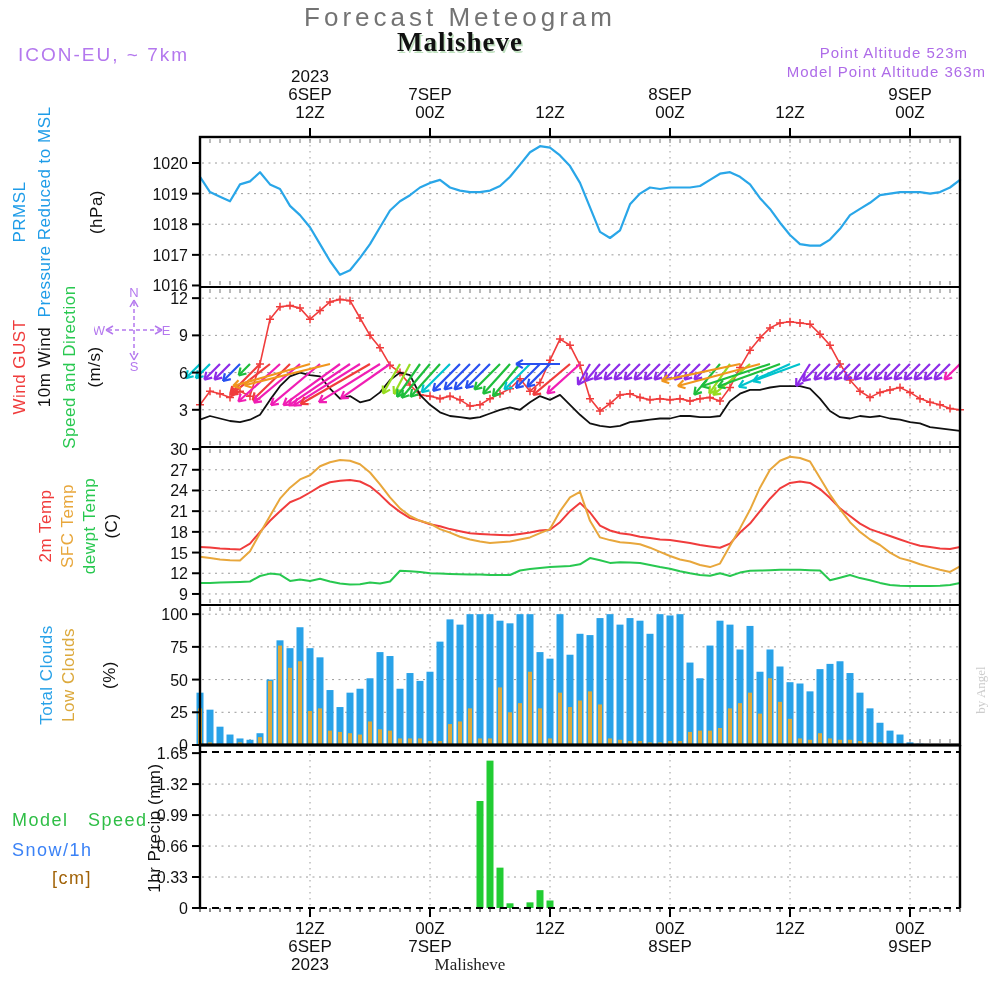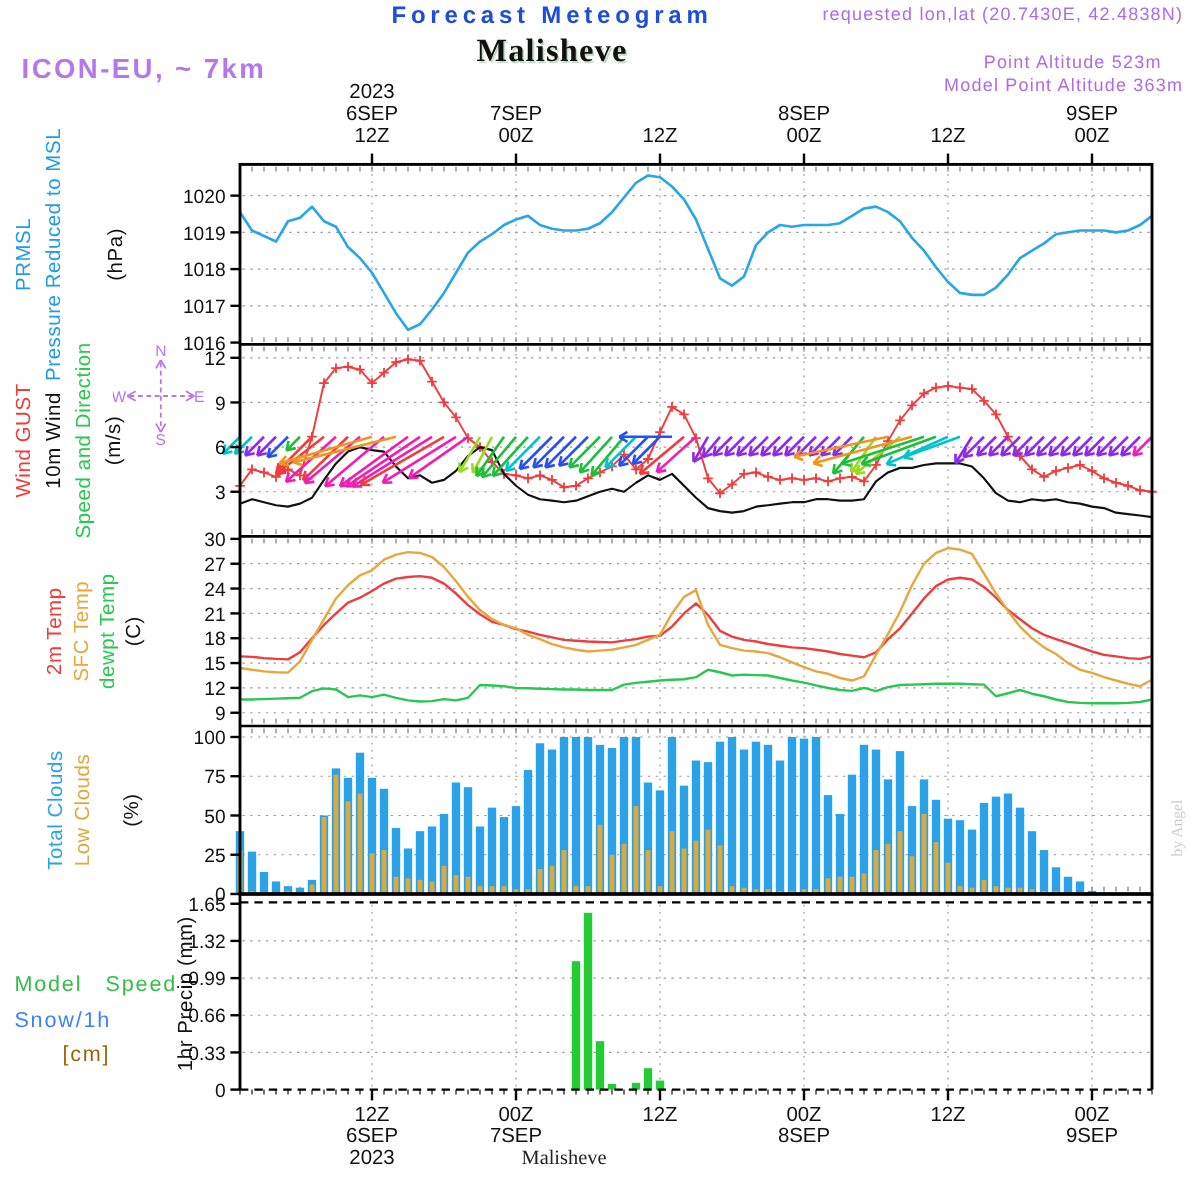--- a/index.html
+++ b/index.html
@@ -1,24 +1,24 @@
 <!DOCTYPE html>
 <html><head>
 <meta charset="utf-8">
 <style>
   html,body{margin:0;padding:0;background:#fff;}
   .page{position:relative;width:1000px;height:1000px;background:#fff;overflow:hidden;
         font-family:"Liberation Sans",sans-serif;}
   .abs{position:absolute;}
   .rot{transform:translate(-50%,-50%) rotate(-90deg);white-space:nowrap;}
-  .hdr-title{font-size:20px;letter-spacing:4px;color:#1d4ed8;font-weight:bold;}
+  .hdr-title{font-size:26px;letter-spacing:4px;color:#737373;}
   .hdr-station{font-family:"Liberation Serif",serif;font-weight:bold;font-size:27px;color:#111;
                text-shadow:1.5px 1.5px 0 #bfe0bf;letter-spacing:1px;}
   .hdr-info{font-size:15px;letter-spacing:1px;color:#AE6BE8;text-align:right;white-space:nowrap;}
-  .hdr-model{font-size:23px;letter-spacing:2px;color:#B478EE;white-space:nowrap;font-weight:bold;}
+  .hdr-model{font-size:19px;letter-spacing:2px;color:#B478EE;white-space:nowrap;}
   .side{font-size:17px;letter-spacing:0.5px;}
   .p5txt{font-size:18px;letter-spacing:1.5px;white-space:nowrap;}
   .footer-station{font-family:"Liberation Serif",serif;font-size:17px;color:#222;text-align:center;}
   .watermark{font-family:"Liberation Serif",serif;font-size:13px;color:#cccccc;}
   svg text{font-family:"Liberation Sans",sans-serif;}
 </style>
 </head>
 <body>
 
 <div class="page">
@@ -1331,21 +1331,20 @@
       <line x1="910" x2="910" y1="908" y2="912" stroke="#111" stroke-width="1"></line>
       <line x1="920" x2="920" y1="908" y2="912" stroke="#111" stroke-width="1"></line>
       <line x1="930" x2="930" y1="908" y2="912" stroke="#111" stroke-width="1"></line>
       <line x1="940" x2="940" y1="908" y2="912" stroke="#111" stroke-width="1"></line>
       <line x1="950" x2="950" y1="908" y2="912" stroke="#111" stroke-width="1"></line>
       <line x1="960" x2="960" y1="908" y2="912" stroke="#111" stroke-width="1"></line>
     </svg>
 
   <div class="abs hdr-title" style="left:295px;top:2px;width:330px;text-align:center">Forecast Meteogram</div>
   <div class="abs hdr-station" style="left:320px;top:27px;width:280px;text-align:center">Malisheve</div>
-  <div class="abs hdr-info" style="right:14px;top:4px">requested lon,lat (20.7430E, 42.4838N)</div>
   <div class="abs hdr-info" style="right:32px;top:44px">Point Altitude 523m</div>
   <div class="abs hdr-info" style="right:14px;top:63px">Model Point Altitude 363m</div>
   <div class="abs hdr-model" style="left:18px;top:44px">ICON-EU, ~ 7km</div>
 
   <div class="abs rot side" style="left:20px;top:212px;color:#1E9CE8">PRMSL</div>
   <div class="abs rot side" style="left:45px;top:212px;color:#1E9CE8">Pressure Reduced to MSL</div>
   <div class="abs rot side" style="left:97px;top:212px;color:#111">(hPa)</div>
 
   <div class="abs rot side" style="left:20px;top:367px;color:#F03C3C">Wind GUST</div>
   <div class="abs rot side" style="left:45px;top:367px;color:#111">10m Wind</div>

